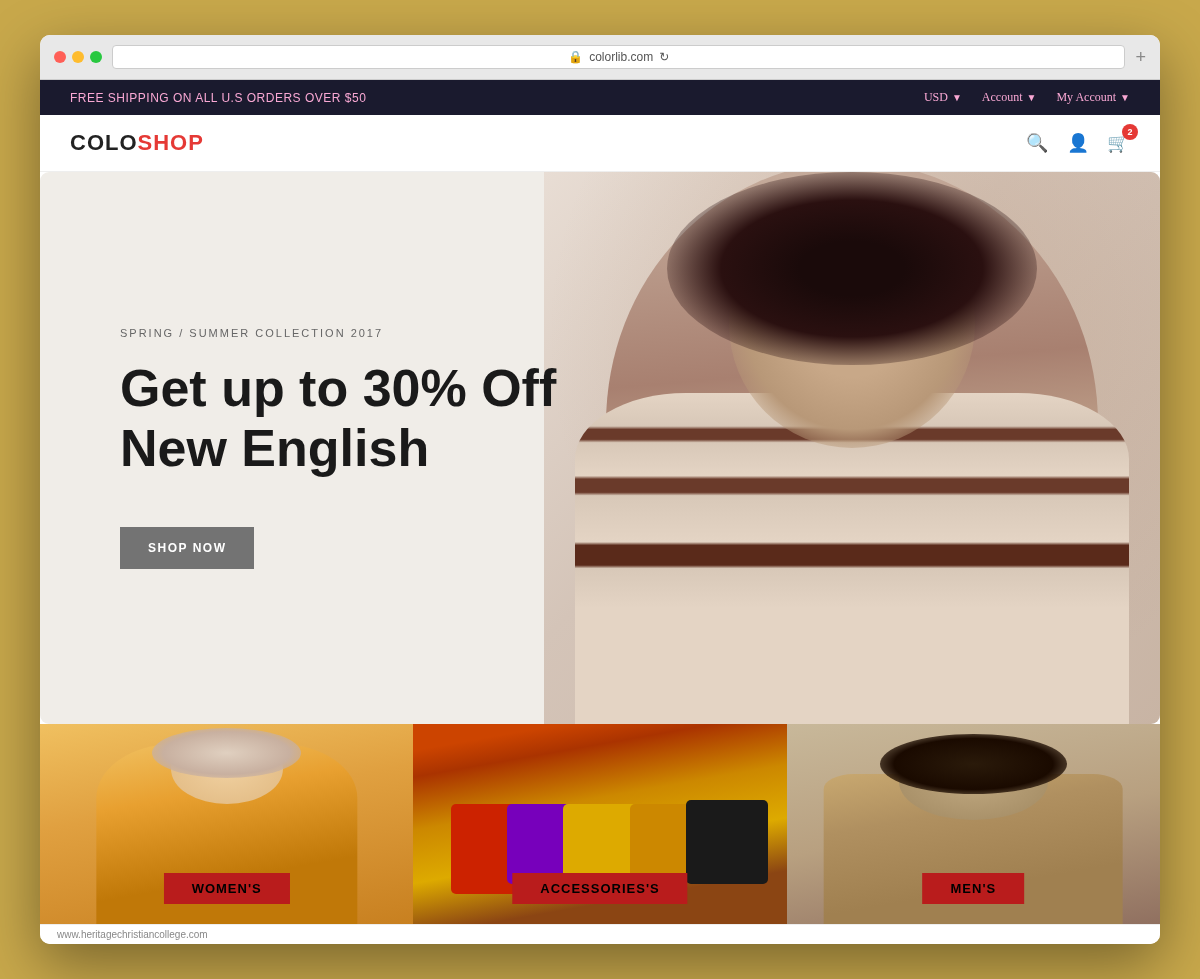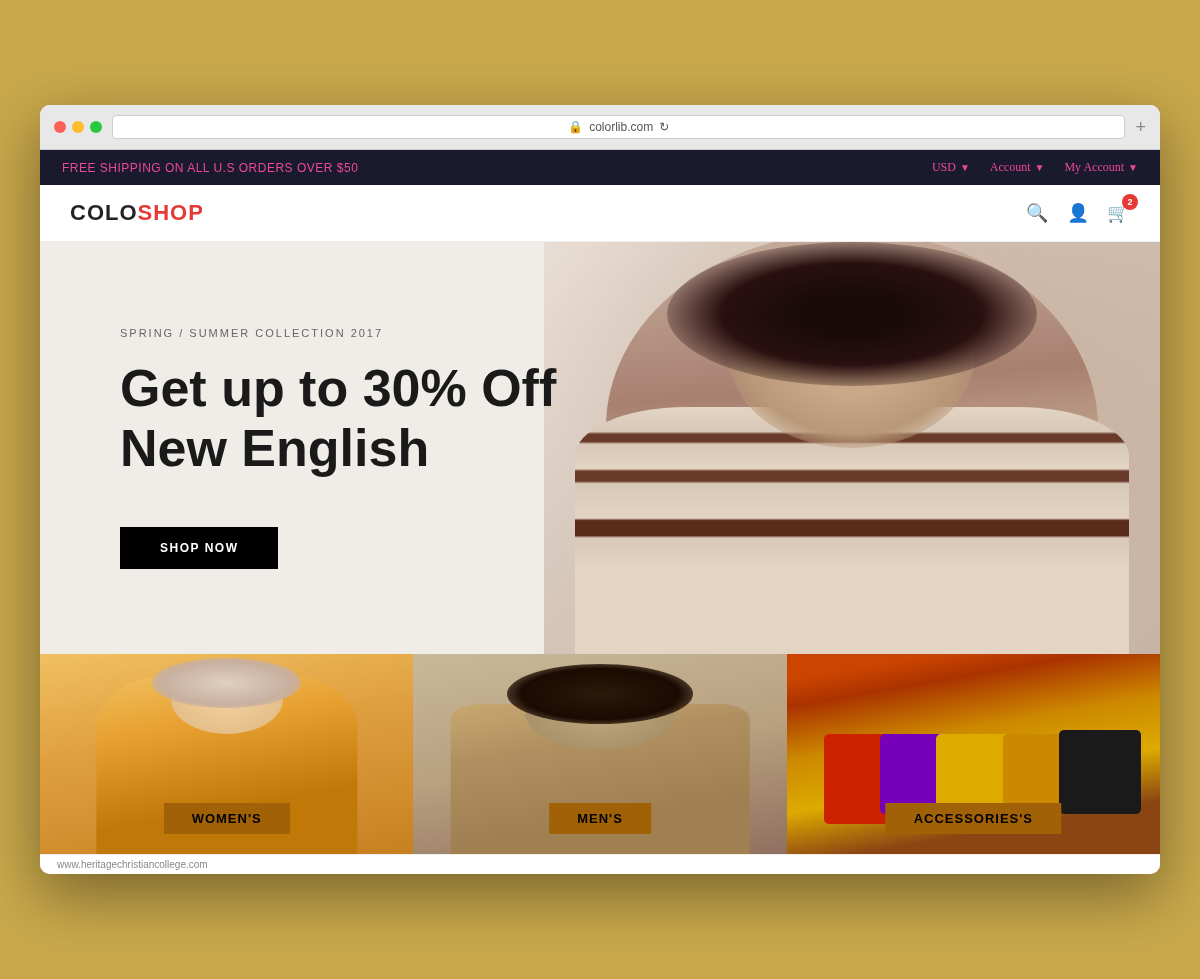--- a/index.html
+++ b/index.html
@@ -55,23 +55,23 @@
     }
     .browser-add-btn {
       font-size: 18px;
       color: #888;
       cursor: pointer;
     }
 
     
     .announcement-bar {
       background: #1a1a2e;
-      color: #ec4899;
+      color: #f9a8d4;
       font-size: 12px;
-      padding: 10px 22px;
+      padding: 10px 30px;
       display: flex;
       align-items: center;
       justify-content: space-between;
     }
     .announcement-text { letter-spacing: 0.5px; }
     .announcement-right {
       display: flex;
       align-items: center;
       gap: 20px;
       font-family: Liberation Serif, serif;
@@ -138,24 +138,25 @@
       display: flex;
       align-items: center;
       justify-content: center;
       font-weight: 700;
     }
 
     
     .hero {
       background: #f0ede8;
       position: relative;
-      height: 412px;
+      height: 552px;
       overflow: hidden;
       display: flex;
       align-items: center;
+      border-radius: 9px;
     }
     .hero-content {
       padding: 60px 80px;
       z-index: 2;
       position: relative;
     }
     .hero-subtitle {
       font-size: 11px;
       letter-spacing: 2px;
       color: #666;
@@ -163,24 +164,24 @@
       font-weight: 500;
     }
     .hero-title {
       font-size: 52px;
       font-weight: 700;
       color: #1a1a1a;
       line-height: 1.15;
       margin-bottom: 49px;
     }
     .hero-btn {
-      background: #000000;
+      background: #737373;
       color: #fff;
       border: none;
-      padding: 14px 40px;
+      padding: 14px 28px;
       font-size: 12px;
       font-weight: 700;
       letter-spacing: 1.5px;
       cursor: pointer;
       text-transform: uppercase;
     }
     
     .hero-model-bg {
       position: absolute;
       right: 0;
@@ -207,21 +208,21 @@
     .category-item {
       position: relative;
       overflow: hidden;
       cursor: pointer;
     }
     .category-label {
       position: absolute;
       bottom: 20px;
       left: 50%;
       transform: translateX(-50%);
-      background: #a16207;
+      background: #b91c1c;
       padding: 8px 28px;
       font-size: 13px;
       font-weight: 700;
       letter-spacing: 1px;
       white-space: nowrap;
     }
 
     
     .women-figure {
       position: absolute;
@@ -333,45 +334,45 @@
           <div style="position:absolute;bottom:0;left:50%;transform:translateX(-50%);width:70%;height:90%;background:linear-gradient(170deg,#f0c060 0%,#e8a030 30%,#c07808 70%);border-radius:30% 30% 0 0;"></div>
           <div style="position:absolute;top:5%;left:35%;width:30%;height:35%;background:radial-gradient(#f0d0a0,#e0b880);border-radius:50%;"></div>
           <div style="position:absolute;top:2%;left:30%;width:40%;height:25%;background:radial-gradient(#e0d0c0,#c8b0a0 60%,transparent);border-radius:50%;"></div>
         </div>
         <div class="category-label">
           <span>WOMEN'S</span>
         </div>
       </div>
 
       <div class="category-item">
-        <div class="men-figure">
-
-          <div style="position:absolute;bottom:0;left:50%;transform:translateX(-50%);width:80%;height:75%;background:linear-gradient(170deg,#c8a870 0%,#b09060 30%,#a08050 70%);border-radius:10% 10% 0 0;"></div>
-          <div style="position:absolute;top:10%;left:30%;width:40%;height:38%;background:radial-gradient(#c0a880,#a08860);border-radius:50%;"></div>
-          <div style="position:absolute;top:5%;left:25%;width:50%;height:30%;background:radial-gradient(#2a1a0a,#1a0a00 60%,transparent);border-radius:50%;"></div>
-        </div>
-        <div class="category-label">
-          <span>MEN'S</span>
-        </div>
-      </div>
-
-      <div class="category-item">
         <div class="accessories-figure">
 
           <div style="position:absolute;bottom:15%;left:10%;width:25%;height:45%;background:#cc2200;border-radius:5px;"></div>
           <div style="position:absolute;bottom:20%;left:25%;width:20%;height:40%;background:#7700bb;border-radius:5px;"></div>
           <div style="position:absolute;bottom:18%;left:40%;width:22%;height:42%;background:#ddaa00;border-radius:5px;"></div>
           <div style="position:absolute;bottom:22%;left:58%;width:18%;height:38%;background:#cc8800;border-radius:5px;"></div>
           <div style="position:absolute;bottom:20%;left:73%;width:22%;height:42%;background:#1a1a1a;border-radius:5px;"></div>
         </div>
         <div class="category-label">
           <span>ACCESSORIES'S</span>
         </div>
       </div>
 
+      <div class="category-item">
+        <div class="men-figure">
+
+          <div style="position:absolute;bottom:0;left:50%;transform:translateX(-50%);width:80%;height:75%;background:linear-gradient(170deg,#c8a870 0%,#b09060 30%,#a08050 70%);border-radius:10% 10% 0 0;"></div>
+          <div style="position:absolute;top:10%;left:30%;width:40%;height:38%;background:radial-gradient(#c0a880,#a08860);border-radius:50%;"></div>
+          <div style="position:absolute;top:5%;left:25%;width:50%;height:30%;background:radial-gradient(#2a1a0a,#1a0a00 60%,transparent);border-radius:50%;"></div>
+        </div>
+        <div class="category-label">
+          <span>MEN'S</span>
+        </div>
+      </div>
+
     </div>
 
     <div class="status-bar">
       <span>www.heritagechristiancollege.com</span>
     </div>
 
   </div>
 </div>
 
 </body></html>

